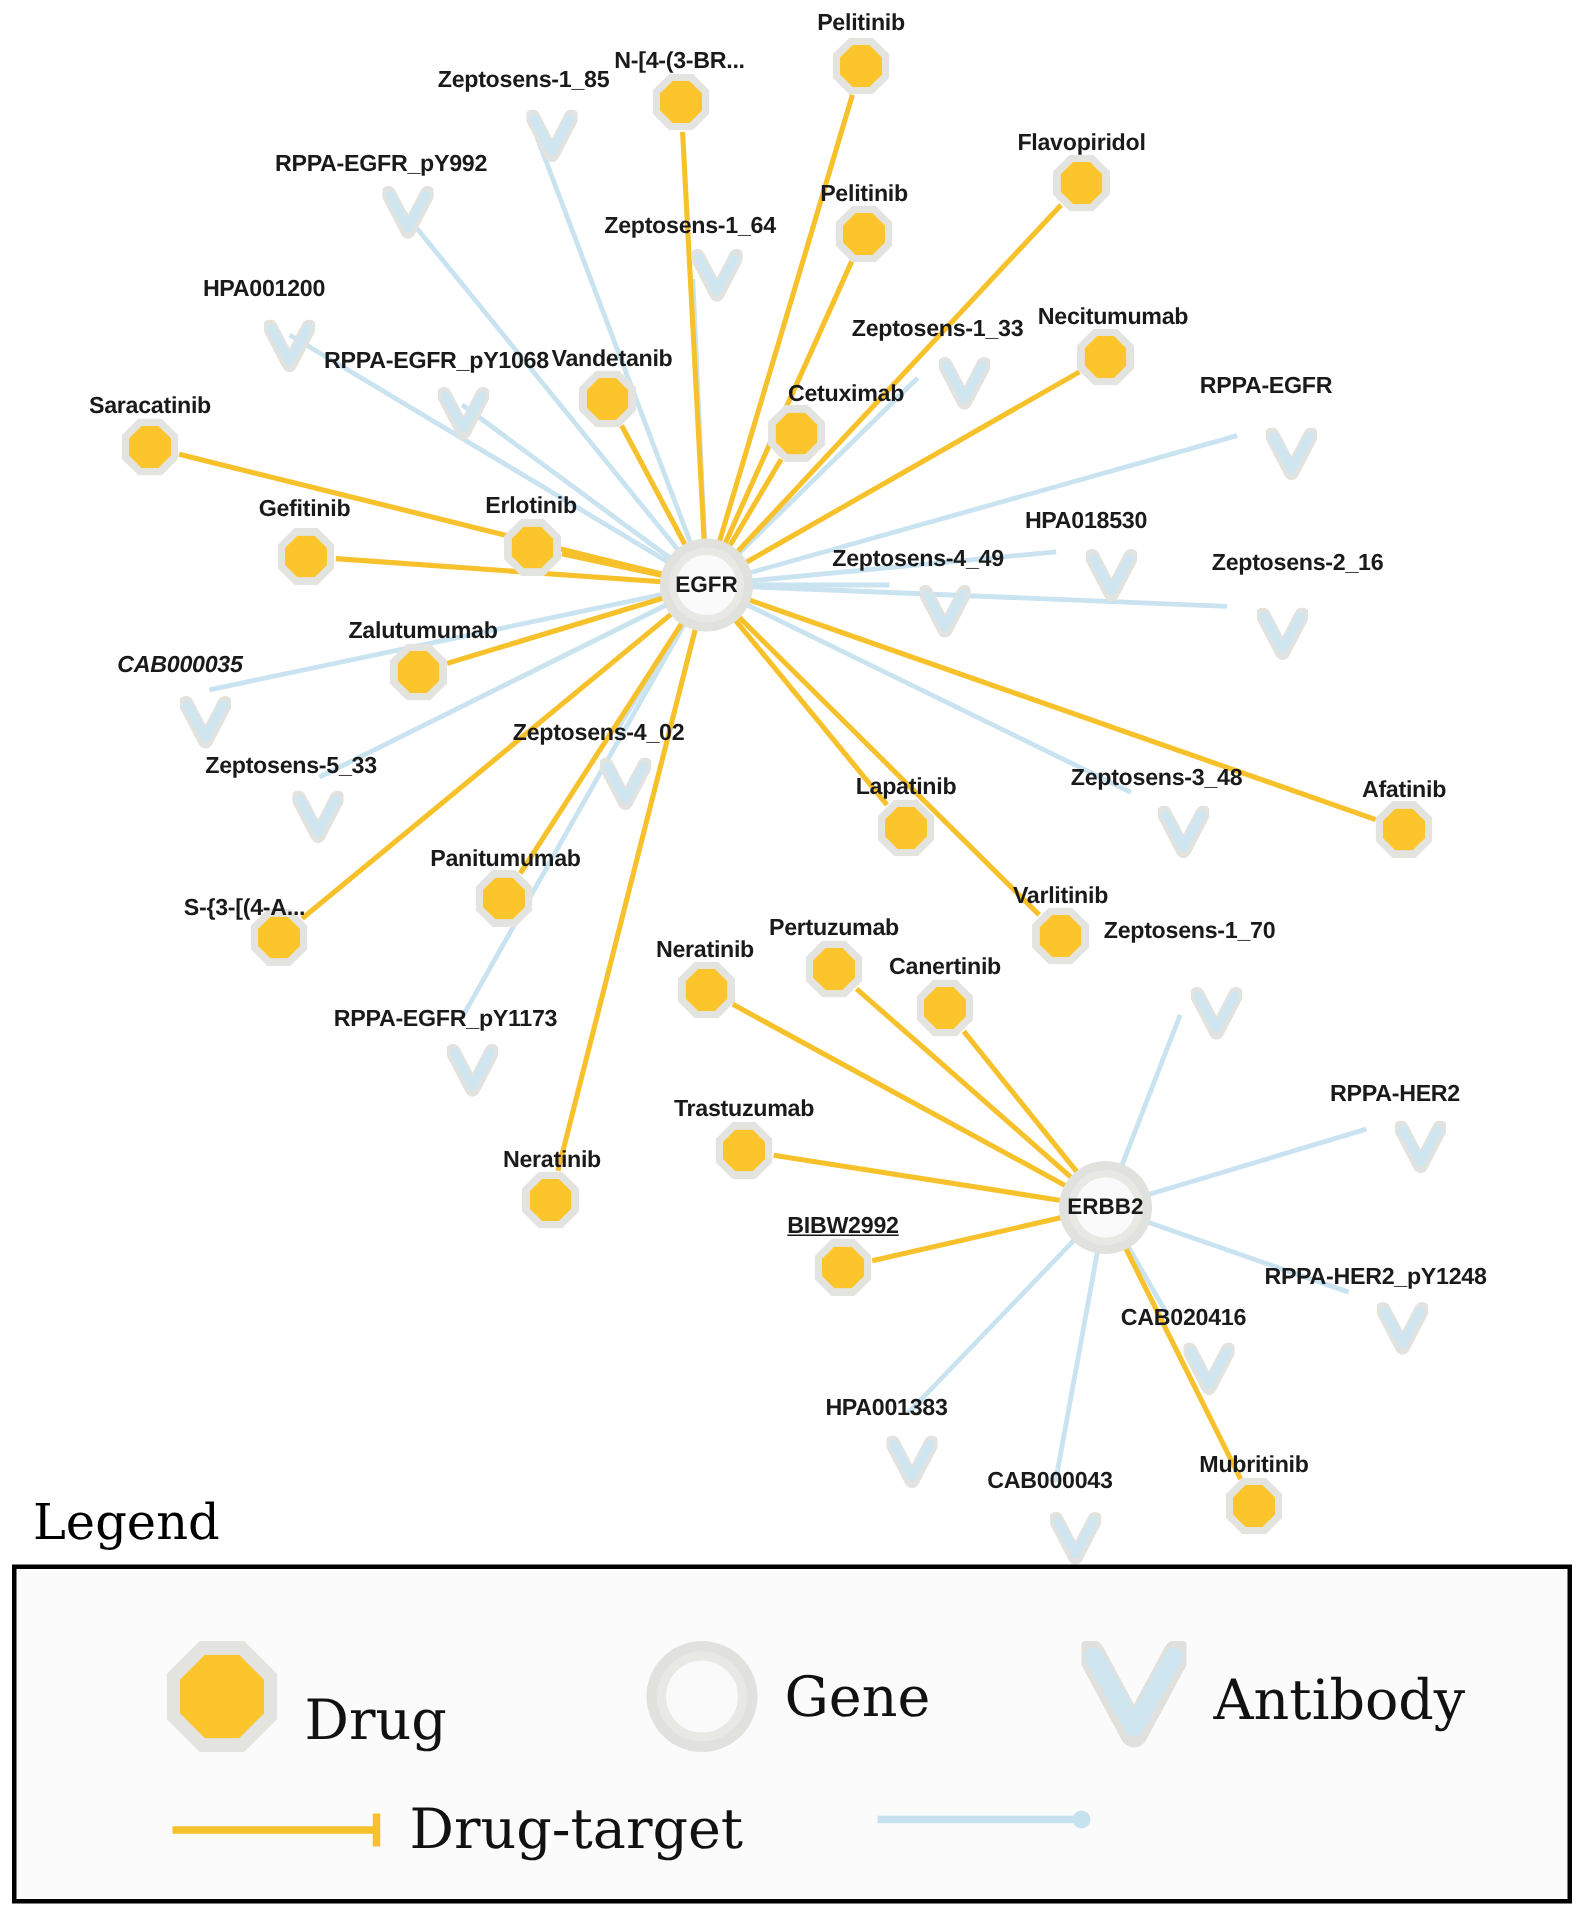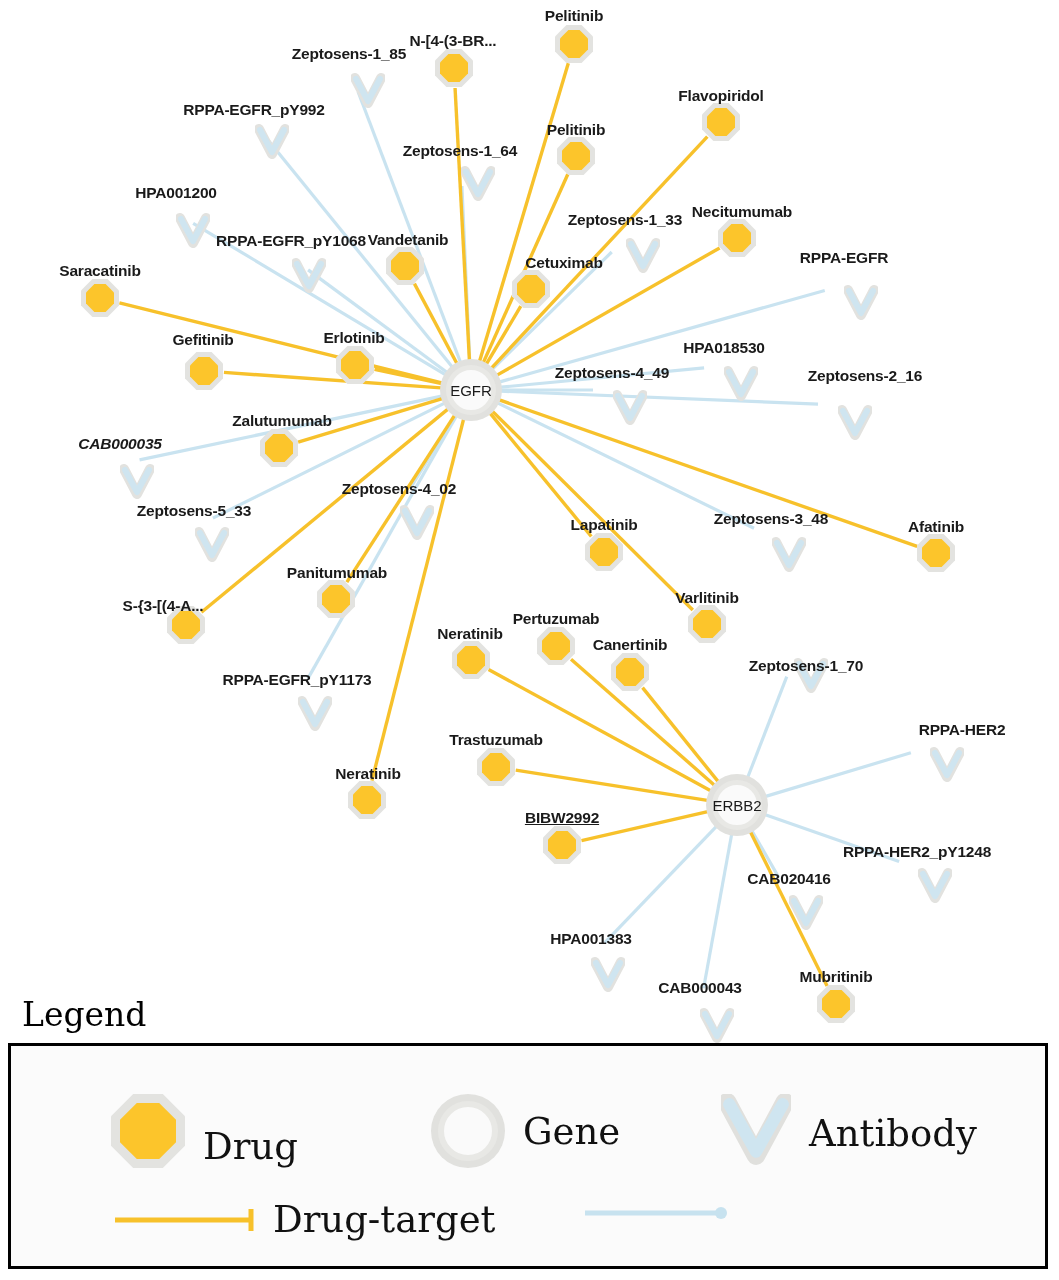--- a/index.html
+++ b/index.html
@@ -72,21 +72,21 @@
     height: 50px;
     border-radius: 50%;
     background: #fafafa;
     border: 5px solid #e8e8e5;
     box-sizing: border-box;
     display: flex;
     align-items: center;
     justify-content: center;
   }
   .gene-label {
-    font-weight: normal;
+    font-weight: bold;
     font-size: 15px;
     color: #1a1a1a;
     position: absolute;
     transform: translate(-50%, -50%);
     white-space: nowrap;
   }
   
   .ab-shape {
     width: 34px;
     height: 36px;
@@ -292,35 +292,35 @@
           <path d="M5 6 L17 28 L29 6" stroke="#cfe5f0" stroke-width="6" fill="none" stroke-linecap="round" stroke-linejoin="round"></path>
         </svg>
       </div>
       <div class="node-label" style="left: 771px; top: 519px;">Zeptosens-3_48</div>
       <div class="node" style="left: 794px; top: 658px;">
         <svg class="ab-shape" viewBox="0 0 34 36">
           <path d="M4 5 L17 30 L30 5" stroke="#e2e2df" stroke-width="10" fill="none" stroke-linecap="round" stroke-linejoin="round"></path>
           <path d="M5 6 L17 28 L29 6" stroke="#cfe5f0" stroke-width="6" fill="none" stroke-linecap="round" stroke-linejoin="round"></path>
         </svg>
       </div>
-      <div class="node-label" style="left: 793px; top: 666px; margin-left: 13px;">Zeptosens-1_70</div>
+      <div class="node-label" style="left: 793px; top: 621px;">Zeptosens-1_70</div>
       <div class="node" style="left: 298px; top: 696px;">
         <svg class="ab-shape" viewBox="0 0 34 36">
           <path d="M4 5 L17 30 L30 5" stroke="#e2e2df" stroke-width="10" fill="none" stroke-linecap="round" stroke-linejoin="round"></path>
           <path d="M5 6 L17 28 L29 6" stroke="#cfe5f0" stroke-width="6" fill="none" stroke-linecap="round" stroke-linejoin="round"></path>
         </svg>
       </div>
       <div class="node-label" style="left: 297px; top: 680px;">RPPA-EGFR_pY1173</div>
       <div class="node" style="left: 930px; top: 747px;">
         <svg class="ab-shape" viewBox="0 0 34 36">
           <path d="M4 5 L17 30 L30 5" stroke="#e2e2df" stroke-width="10" fill="none" stroke-linecap="round" stroke-linejoin="round"></path>
           <path d="M5 6 L17 28 L29 6" stroke="#cfe5f0" stroke-width="6" fill="none" stroke-linecap="round" stroke-linejoin="round"></path>
         </svg>
       </div>
-      <div class="node-label" style="left: 930px; top: 730px; margin-left: 32px;">RPPA-HER2</div>
+      <div class="node-label" style="left: 930px; top: 730px;">RPPA-HER2</div>
       <div class="node" style="left: 918px; top: 868px;">
         <svg class="ab-shape" viewBox="0 0 34 36">
           <path d="M4 5 L17 30 L30 5" stroke="#e2e2df" stroke-width="10" fill="none" stroke-linecap="round" stroke-linejoin="round"></path>
           <path d="M5 6 L17 28 L29 6" stroke="#cfe5f0" stroke-width="6" fill="none" stroke-linecap="round" stroke-linejoin="round"></path>
         </svg>
       </div>
       <div class="node-label" style="left: 917px; top: 852px;">RPPA-HER2_pY1248</div>
       <div class="node" style="left: 789px; top: 895px;">
         <svg class="ab-shape" viewBox="0 0 34 36">
           <path d="M4 5 L17 30 L30 5" stroke="#e2e2df" stroke-width="10" fill="none" stroke-linecap="round" stroke-linejoin="round"></path>

